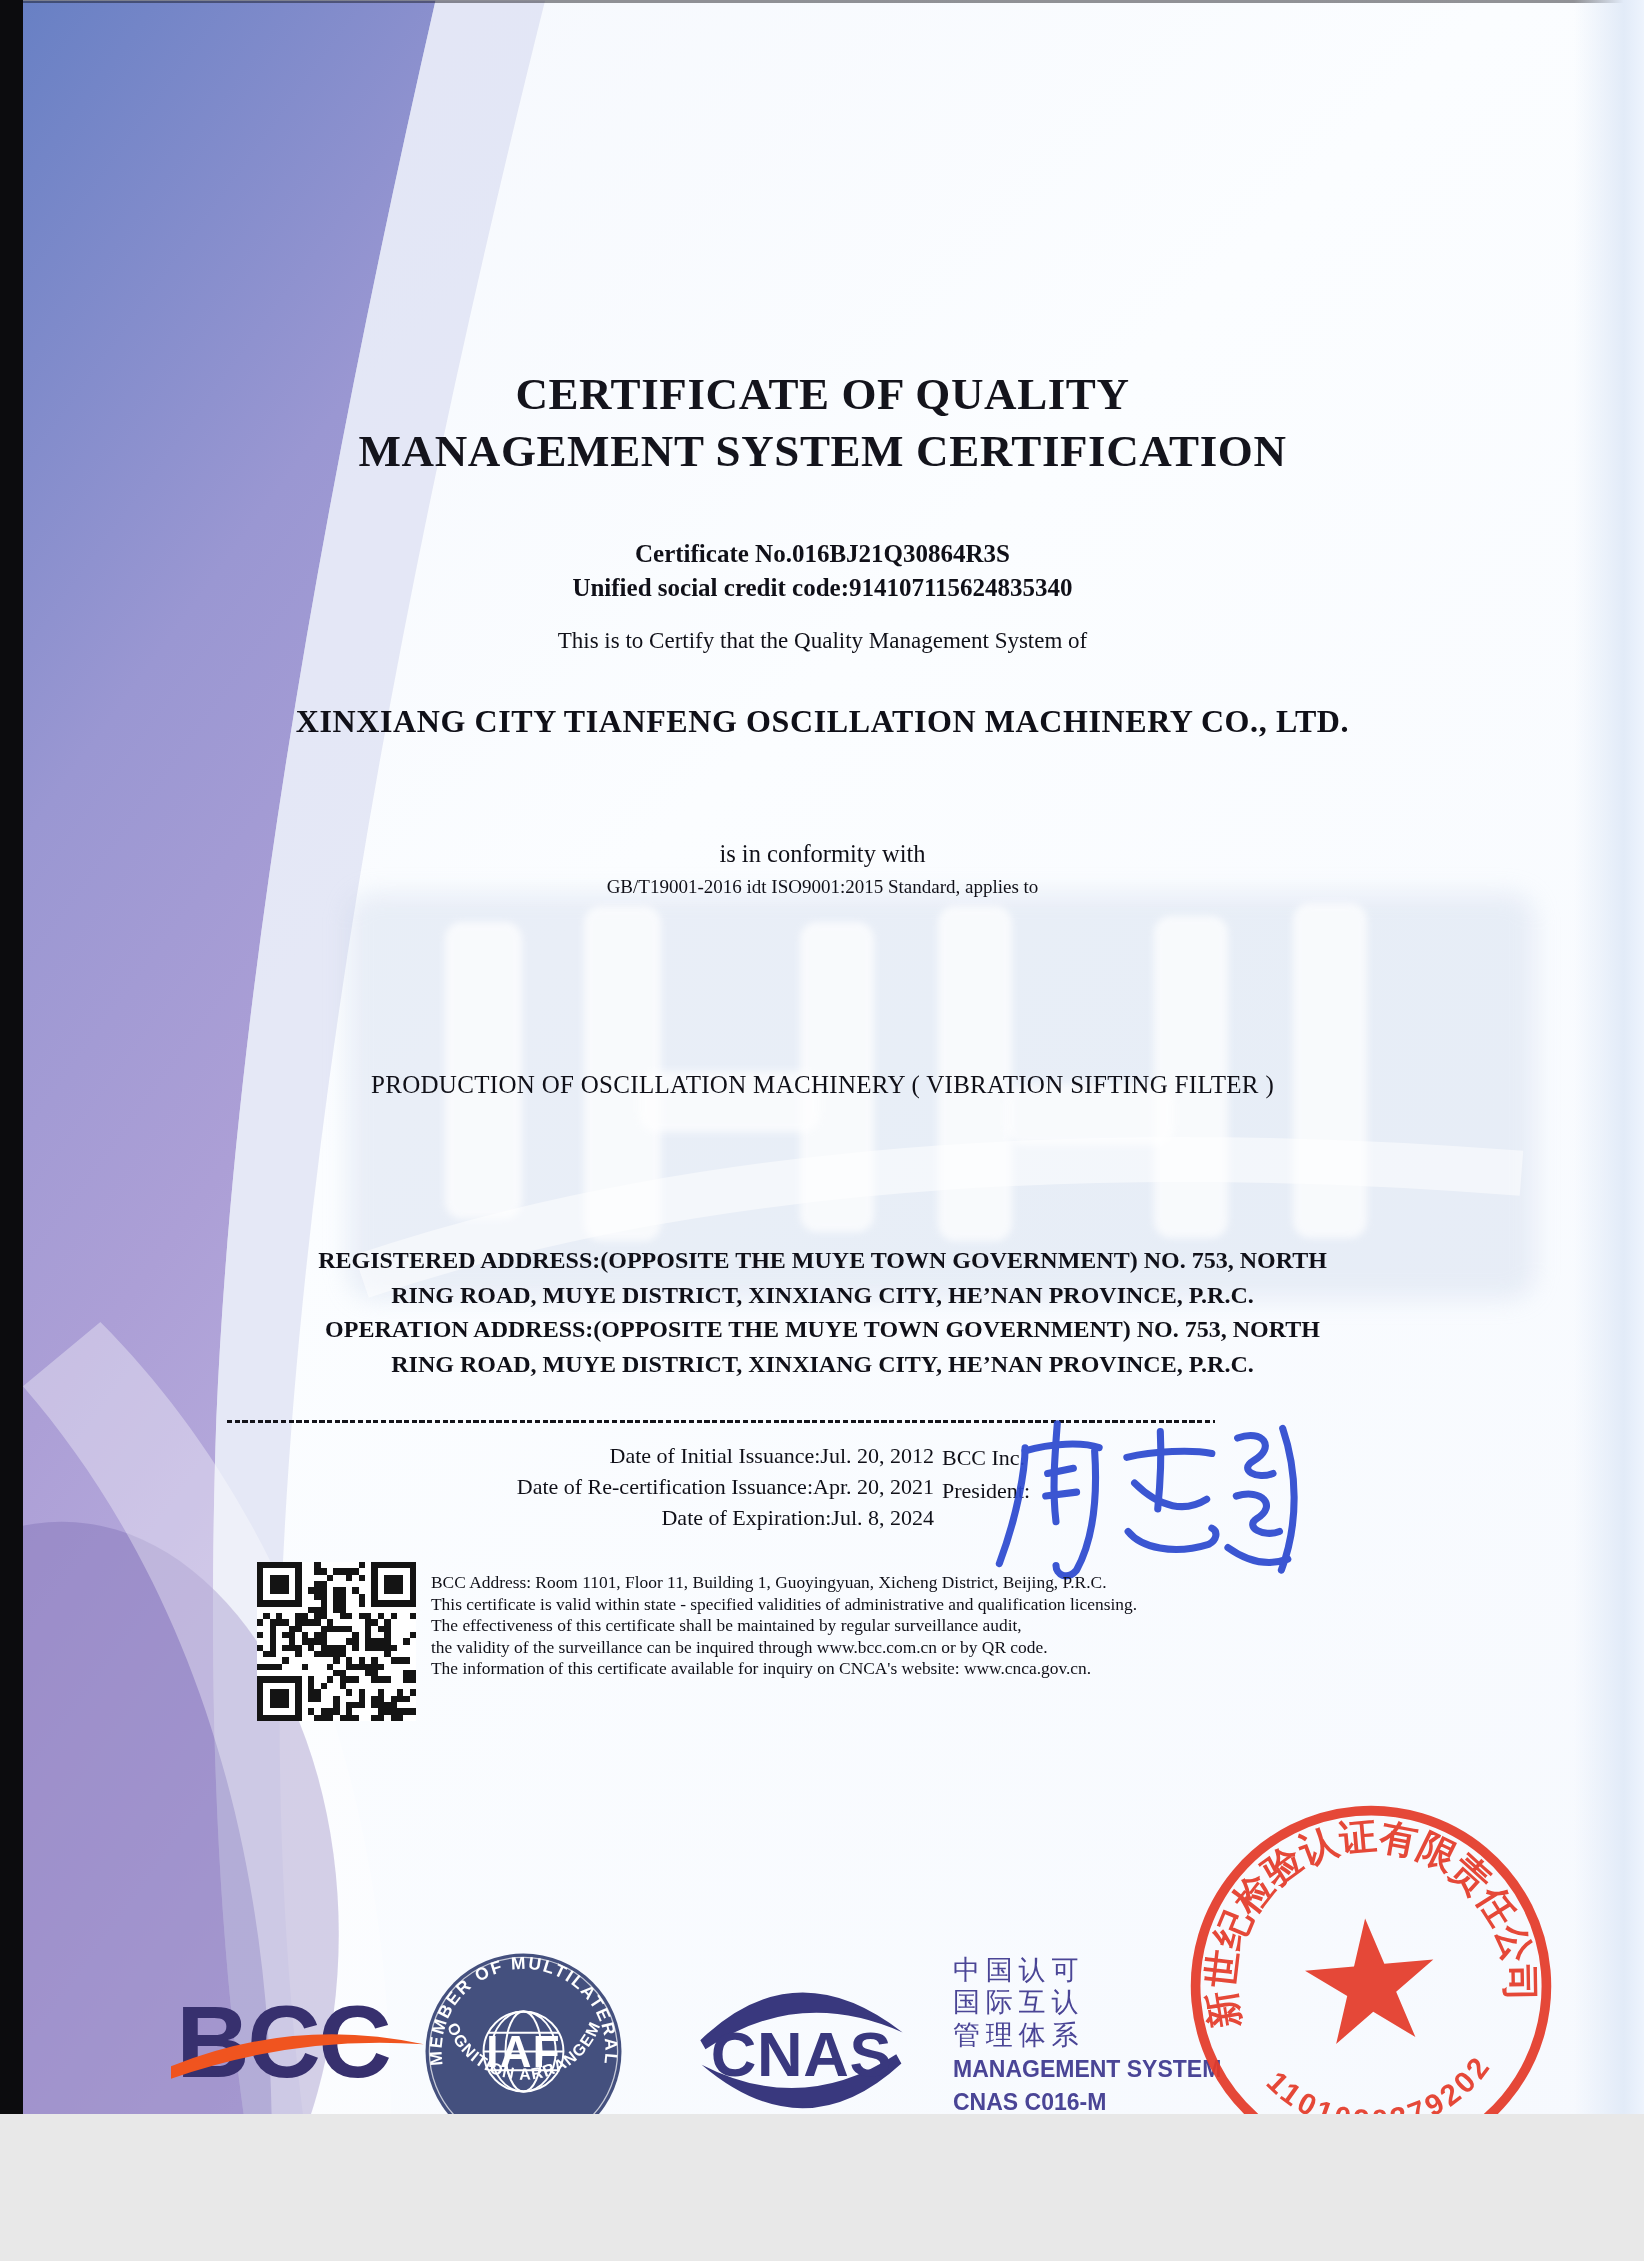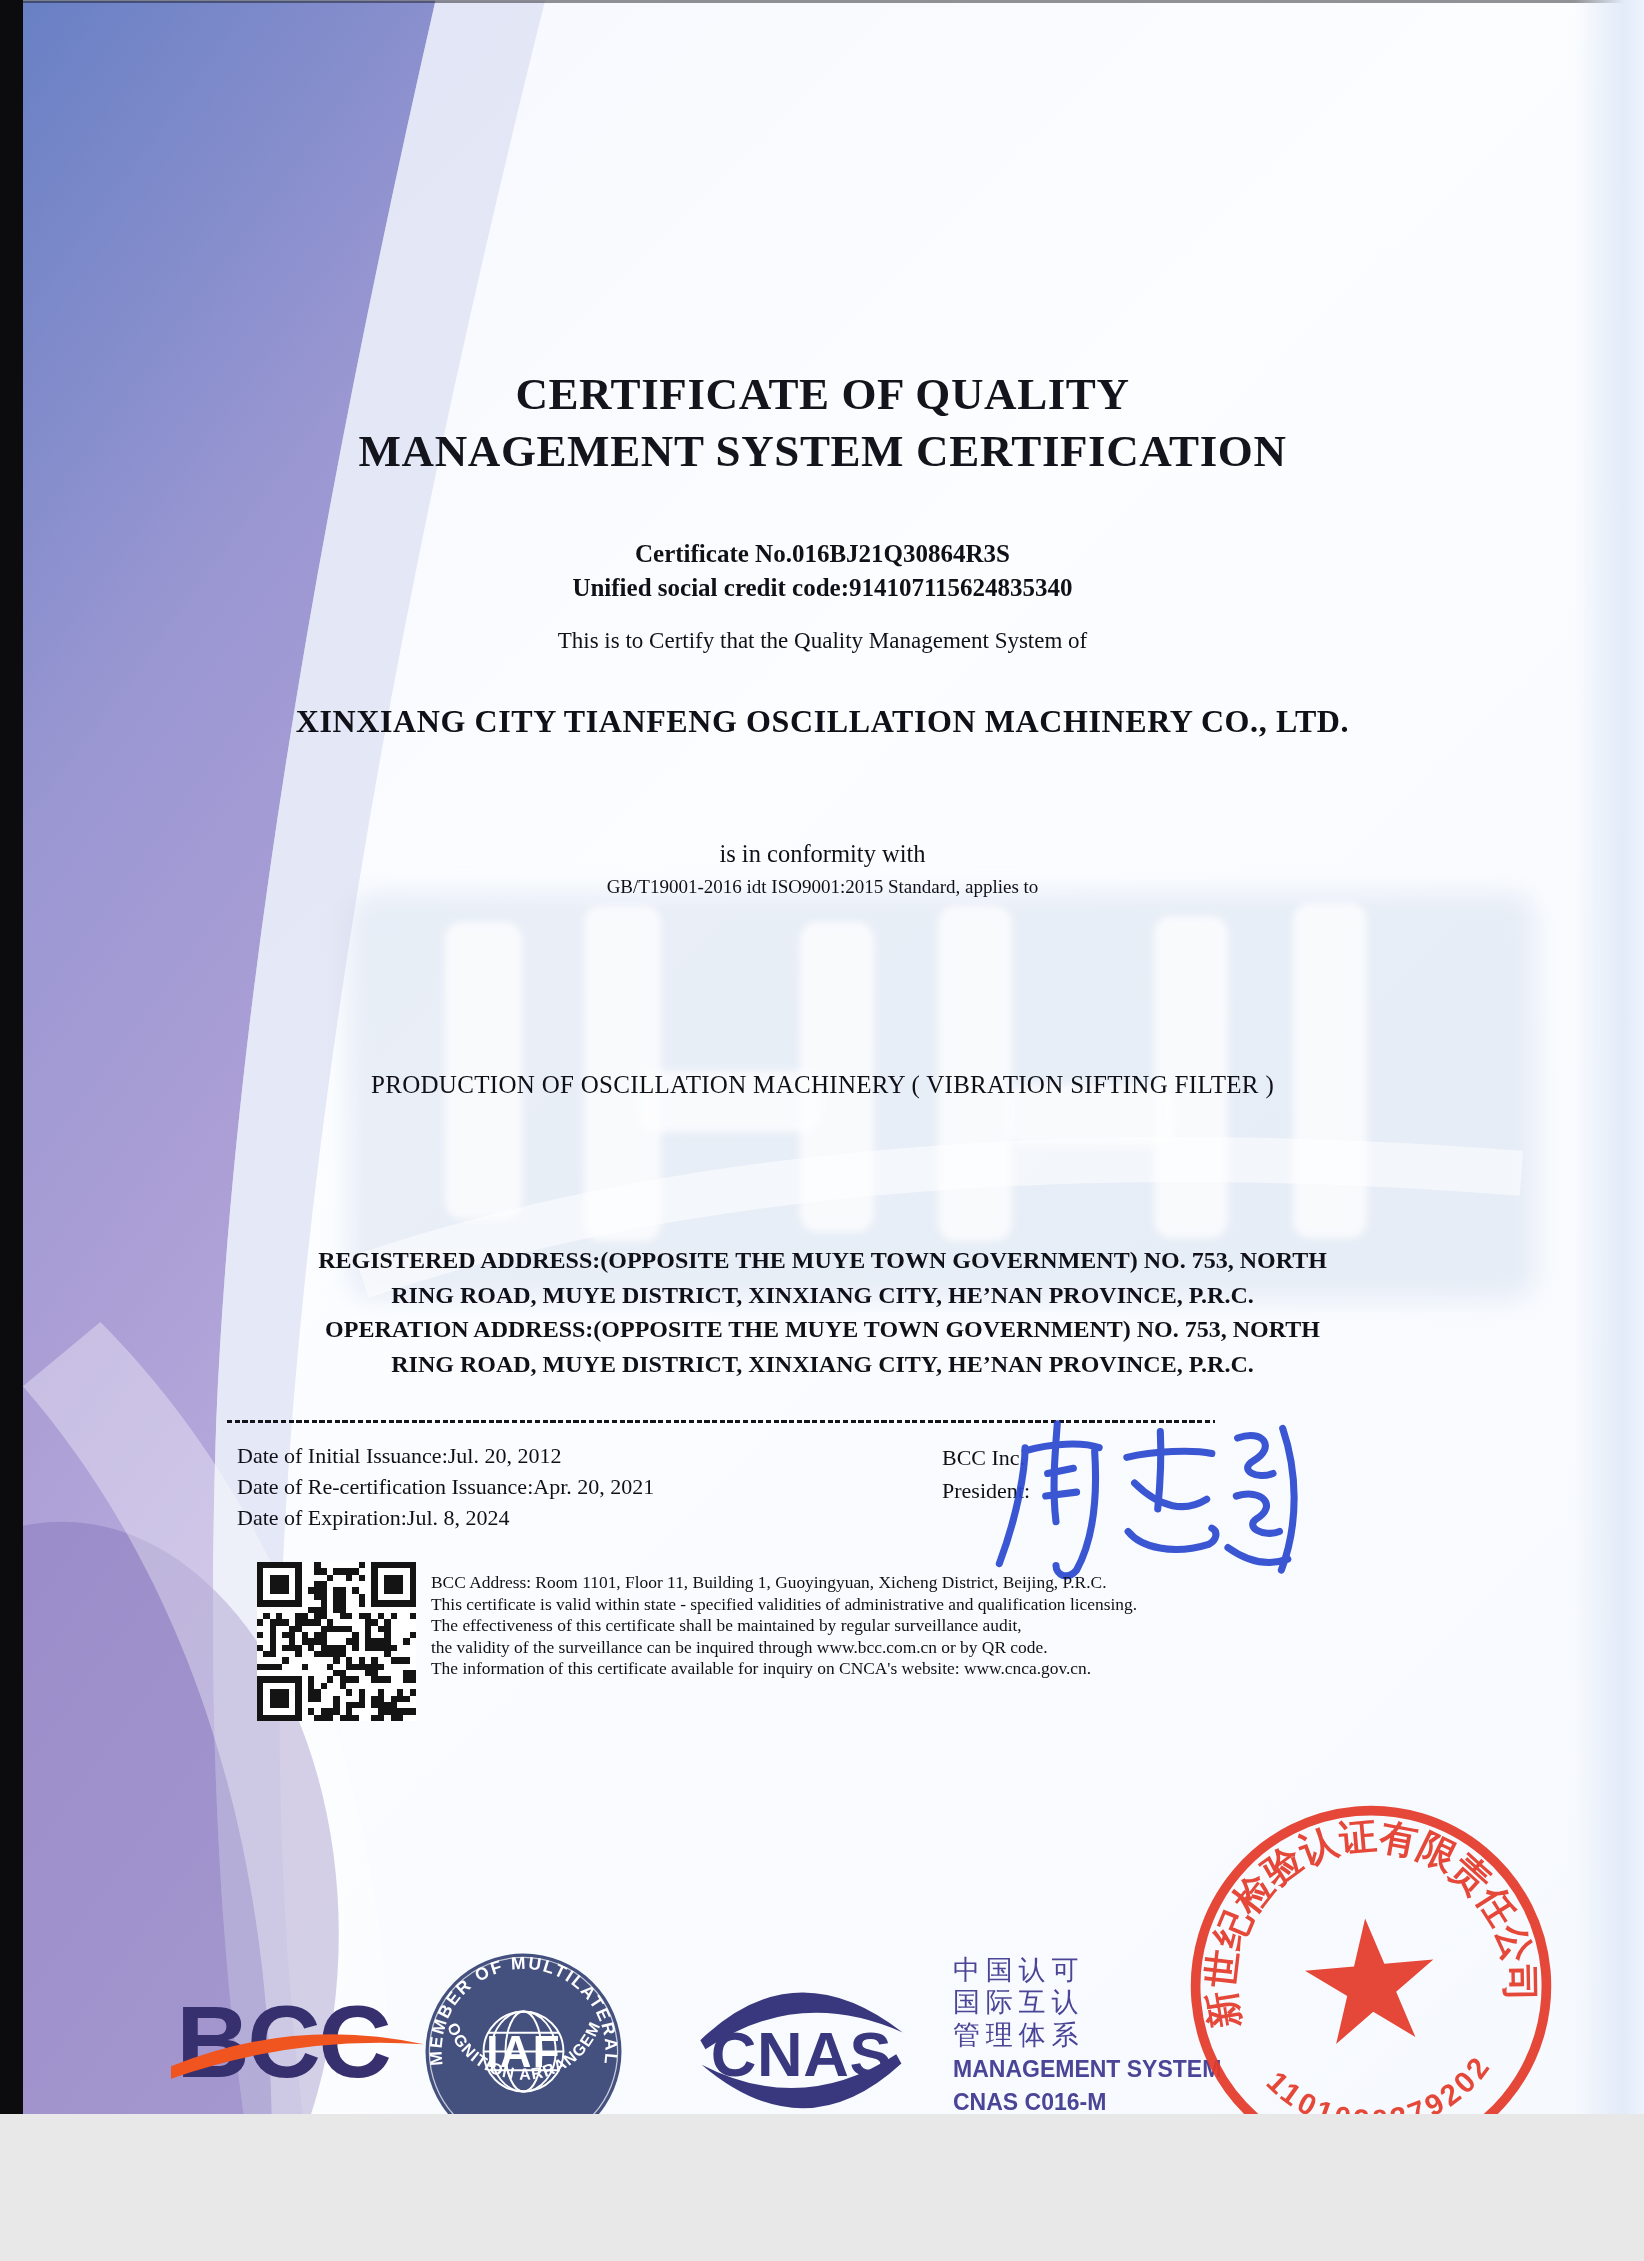--- a/index.html
+++ b/index.html
@@ -20,21 +20,21 @@
   .credit{top:574px;width:903px;font-size:25px;font-weight:bold;}
   .intro{top:628px;width:1032px;font-size:23px;}
   .company{top:698px;width:1135px;font-size:32px;font-weight:bold;line-height:1.46;letter-spacing:0.6px;}
   .conform{top:840px;width:774px;font-size:24.5px;}
   .standard{top:876px;width:1032px;font-size:19px;}
   .scope{top:1071px;width:1225px;font-size:25px;letter-spacing:0.3px;}
   .addresses{top:1243px;width:1058px;font-size:24px;font-weight:bold;line-height:1.44;}
   .addresses p{margin:0;}
   .dashline{left:227px;top:1420px;width:988px;height:3.2px;
       background:repeating-linear-gradient(90deg,#14141a 0 5.2px,transparent 5.2px 7.7px);}
-  .dates{left:237px;top:1440px;width:697px;font-size:22px;line-height:1.42;text-align:left;}
+  .dates{left:237px;top:1440px;width:697px;font-size:22px;line-height:1.42;text-align:right;}
   .issuer{left:942px;top:1441px;font-size:22px;line-height:1.5;text-align:left;}
   .fineprint{left:431px;top:1572px;width:793px;font-size:17.4px;line-height:1.24;text-align:left;}
   
   .wm-tint{left:348px;top:893px;width:1187px;height:406px;background:rgba(186,201,228,.28);
       border-radius:26px;filter:blur(11.6px);}
   .wm-bar{background:#fff;opacity:.72;border-radius:17px;filter:blur(3.9px);}
   
   .accr{left:953px;top:1954px;width:297px;text-align:left;
       font-family:"Liberation Sans","DejaVu Sans",sans-serif;color:#4a4596;}
   .accr .cjk{font-size:27px;letter-spacing:5.8px;line-height:1.2;font-weight:500;}

